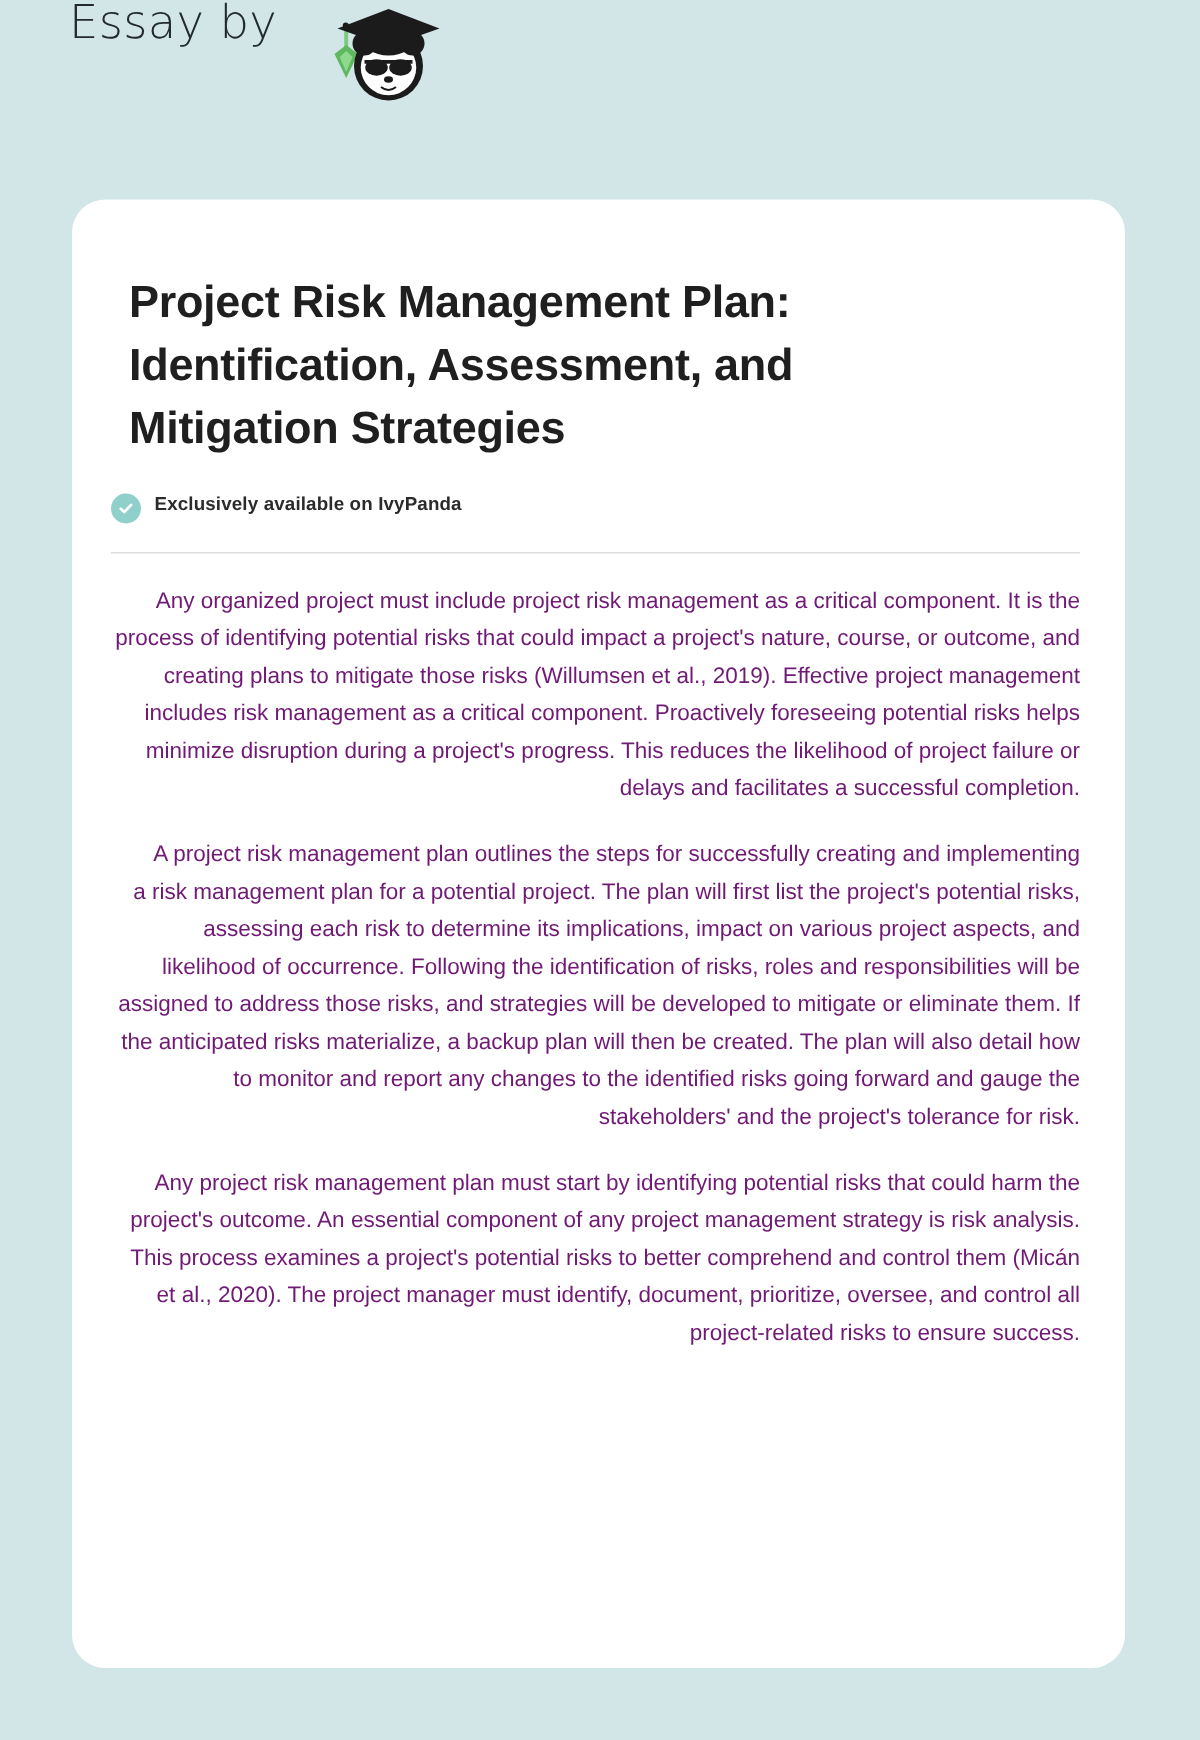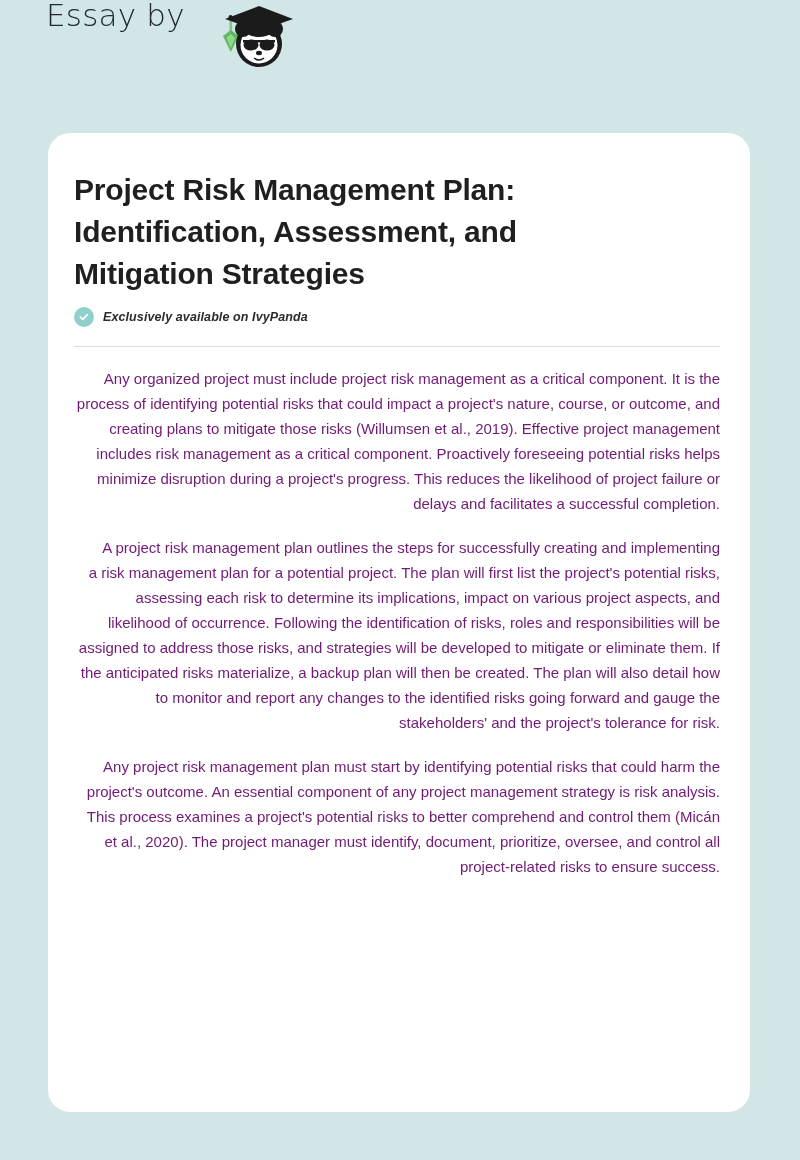--- a/index.html
+++ b/index.html
@@ -70,29 +70,28 @@
     box-sizing: border-box;
     padding: 36px 30px 0 26px;
     overflow: hidden;
   }
   .doc-title {
     font-family: "Liberation Sans", sans-serif;
     font-weight: bold;
     font-size: 30px;
     line-height: 42px;
     color: #1f1f1f;
-    margin: 0;
+    margin: 12px;
     letter-spacing: -0.2px;
     max-width: 560px;
   }
   .badge-row {
     display: flex;
-    align-items: center;
-    margin-top: 12px;
-    font-style: italic;
+    align-items: flex-start;
+    margin-top: 22px;
   }
   .badge-circle {
     width: 20px;
     height: 20px;
     border-radius: 50%;
     background: #8fd0cb;
     display: flex;
     align-items: center;
     justify-content: center;
     flex: none;

